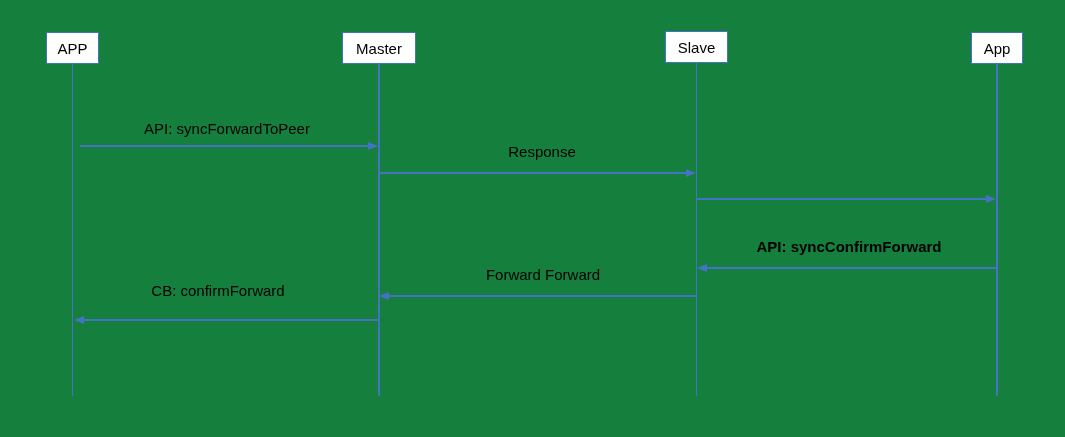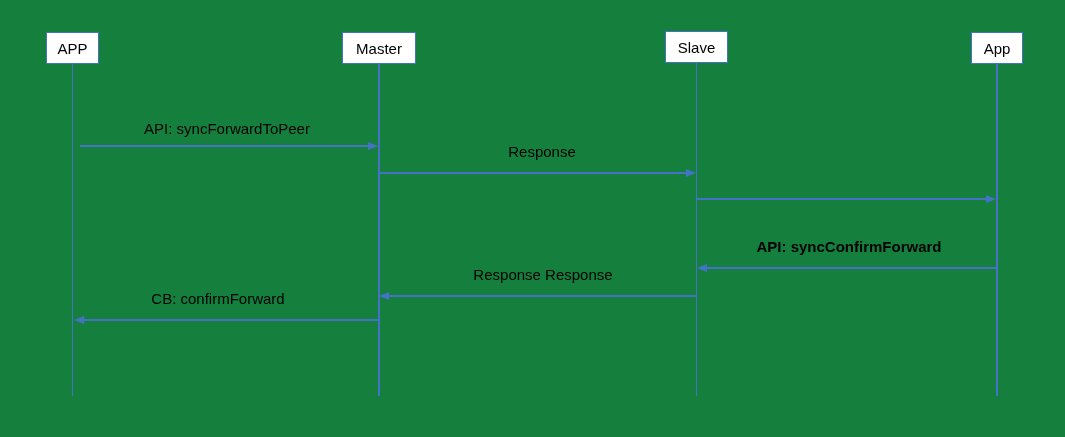--- a/index.html
+++ b/index.html
@@ -90,21 +90,21 @@
   <div class="msg-line" style="left:379px; top:172.25px; width:308px;"></div>
   <div class="arrowhead right" style="left:686px; top:168.5px;"></div>
 
   <div class="msg-line" style="left:697px; top:198.25px; width:290px;"></div>
   <div class="arrowhead right" style="left:986px; top:194.5px;"></div>
 
   <div class="msg-label" style="left:849px; top:238px;font-weight:bold;">API: syncConfirmForward</div>
   <div class="msg-line" style="left:707px; top:267.25px; width:289px;"></div>
   <div class="arrowhead left" style="left:697px; top:263.5px;"></div>
 
-  <div class="msg-label" style="left:543px; top:266px;">Response Response</div>
+  <div class="msg-label" style="left:543px; top:266px;">Forward Forward</div>
   <div class="msg-line" style="left:389px; top:295.25px; width:307px;"></div>
   <div class="arrowhead left" style="left:379px; top:291.5px;"></div>
 
-  <div class="msg-label" style="left:218px; top:290px;">CB: confirmForward</div>
+  <div class="msg-label" style="left:218px; top:282px;">CB: confirmForward</div>
   <div class="msg-line" style="left:84px; top:319.25px; width:295px;"></div>
   <div class="arrowhead left" style="left:74px; top:315.5px;"></div>
 
 </div>
 
 </body></html>

